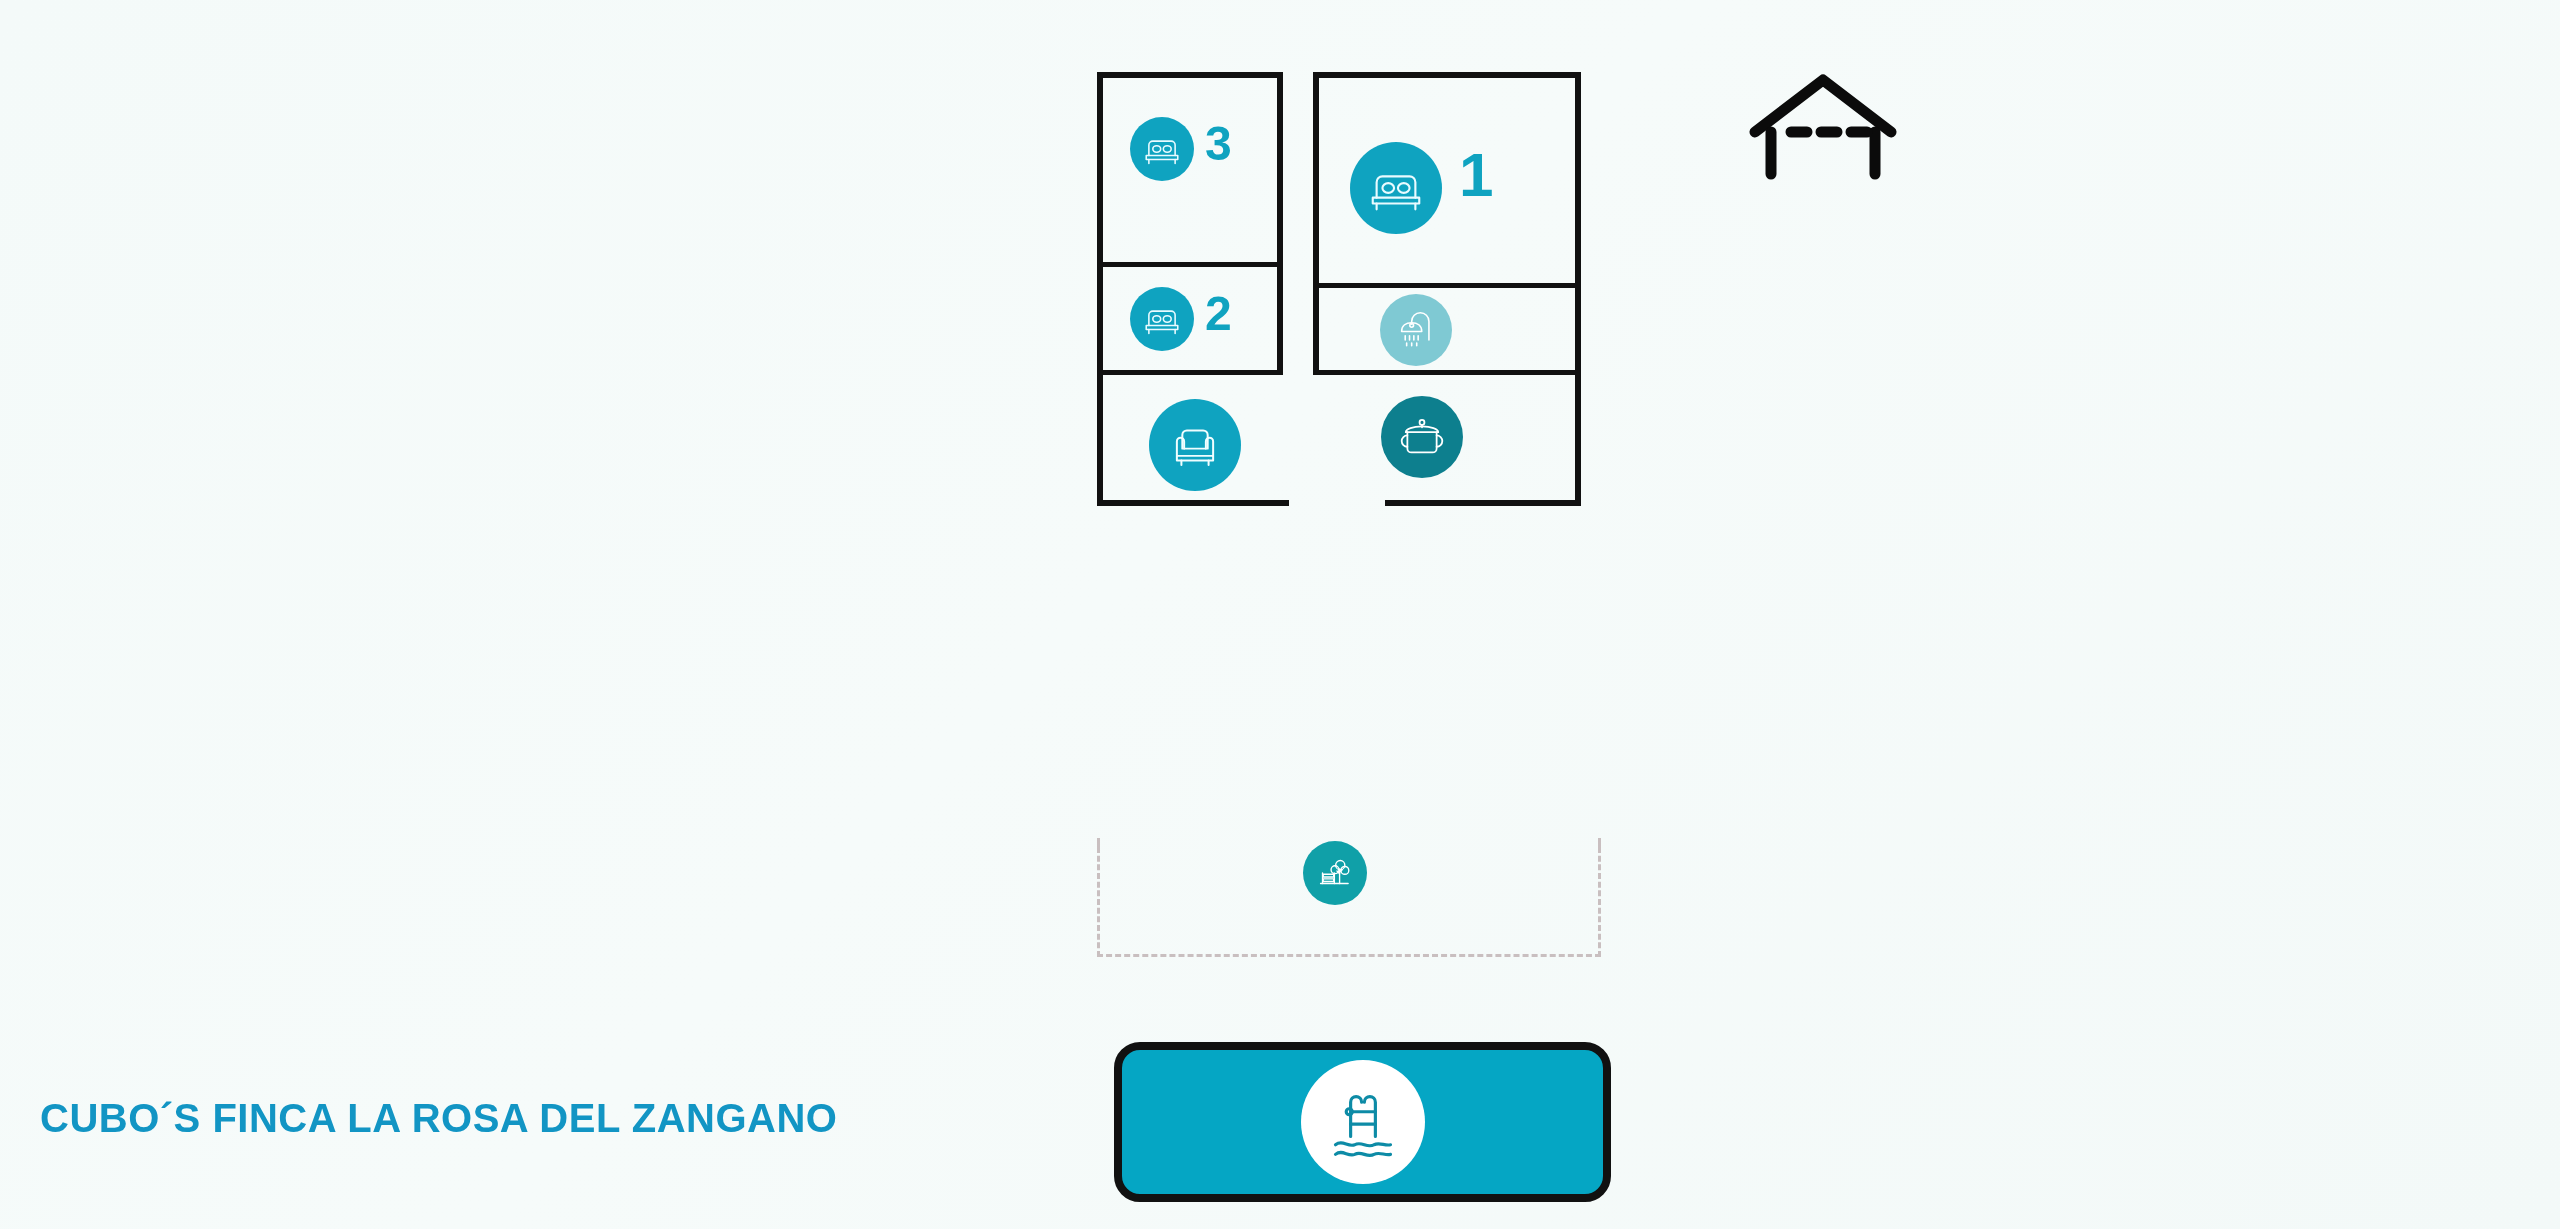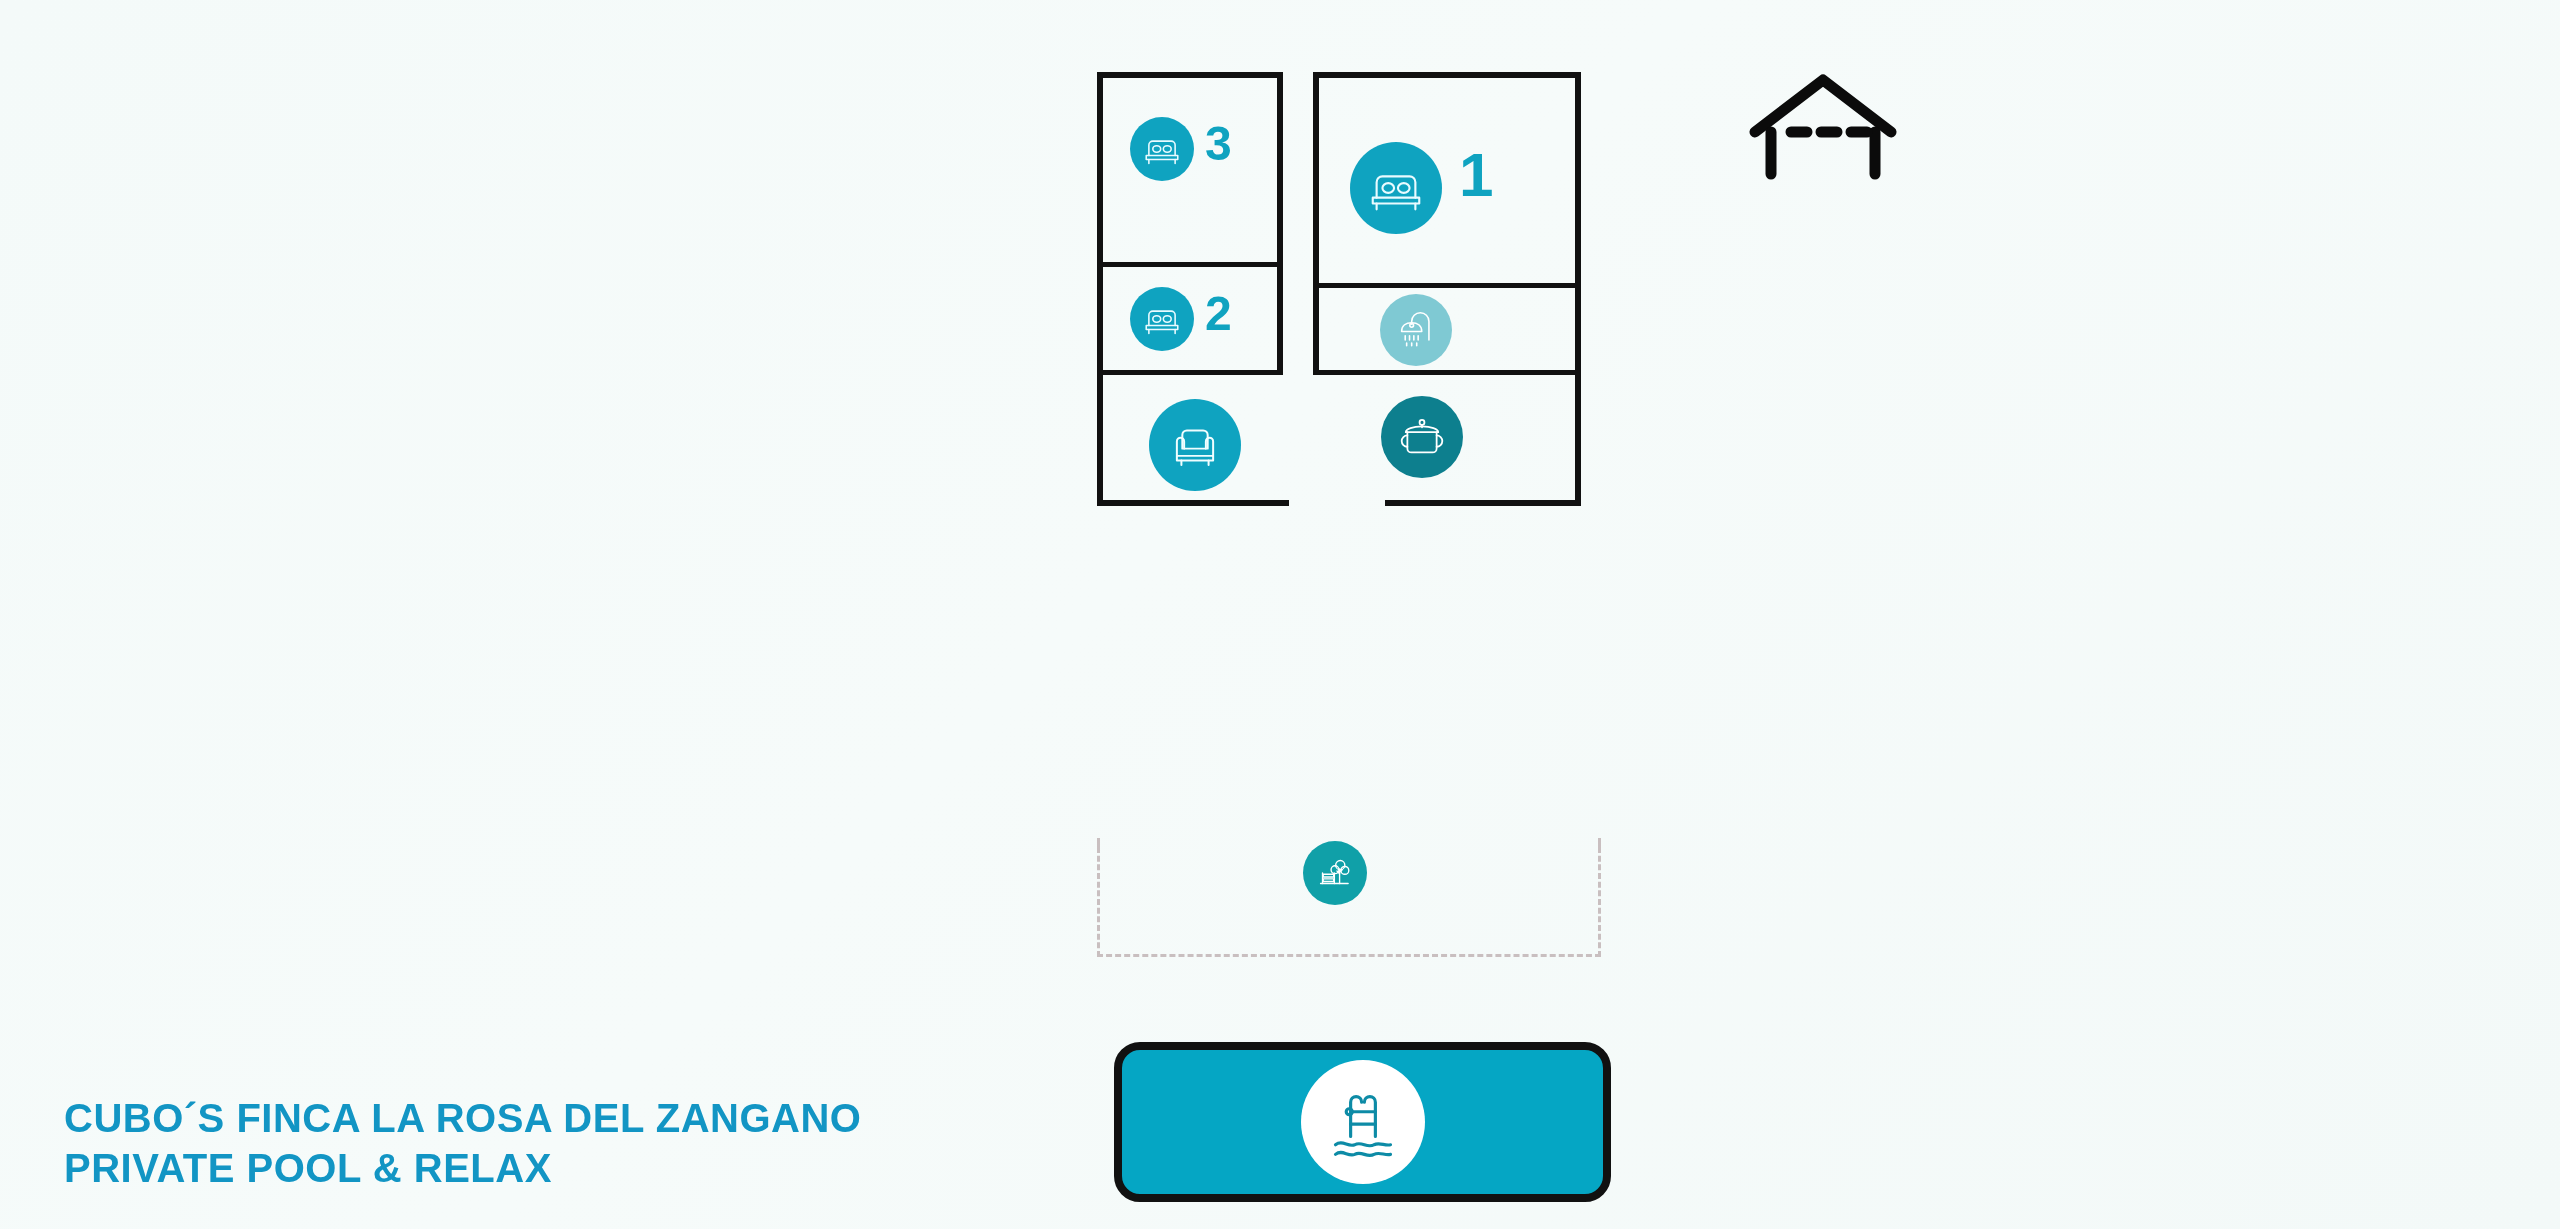--- a/index.html
+++ b/index.html
@@ -130,21 +130,20 @@
     width: 1040px;
   }
   .title-line {
     color: #1295c4;
     font-weight: 700;
     font-size: 40px;
     letter-spacing: 0.5px;
     line-height: 1.24;
     white-space: nowrap;
     font-family: "Liberation Sans", sans-serif;
-    margin-left: 24px;
   }
 </style>
 </head>
 <body>
 
 <div id="stage">
 
   <div class="plan">
 
     <div class="wall-black" style="left:0px; top:0px; width:6px; height:434px;"></div>
@@ -293,16 +292,15 @@
           <circle cx="22" cy="26" r="2.2"></circle>
           <path d="M12 50 c5 -4 9 2 14 0 c5 -3 9 3 14 0 c4 -2 8 1 12 0"></path>
           <path d="M12 57 c5 -4 9 2 14 0 c5 -3 9 3 14 0 c4 -2 8 1 12 0"></path>
         </svg>
       </span>
     </div>
   </div>
 
   <div class="title-block">
     <div class="title-line">CUBO´S FINCA LA ROSA DEL ZANGANO</div>
-    <div class="title-line">PRIVATE POOL &amp; RELAX</div>
   </div>
 
 </div>
 
 </body></html>

